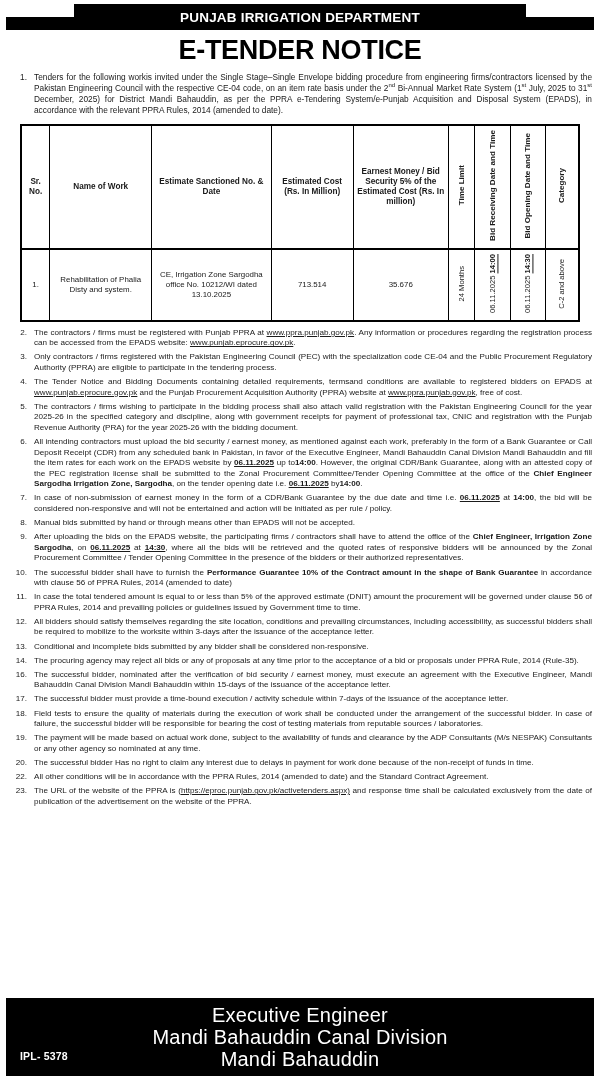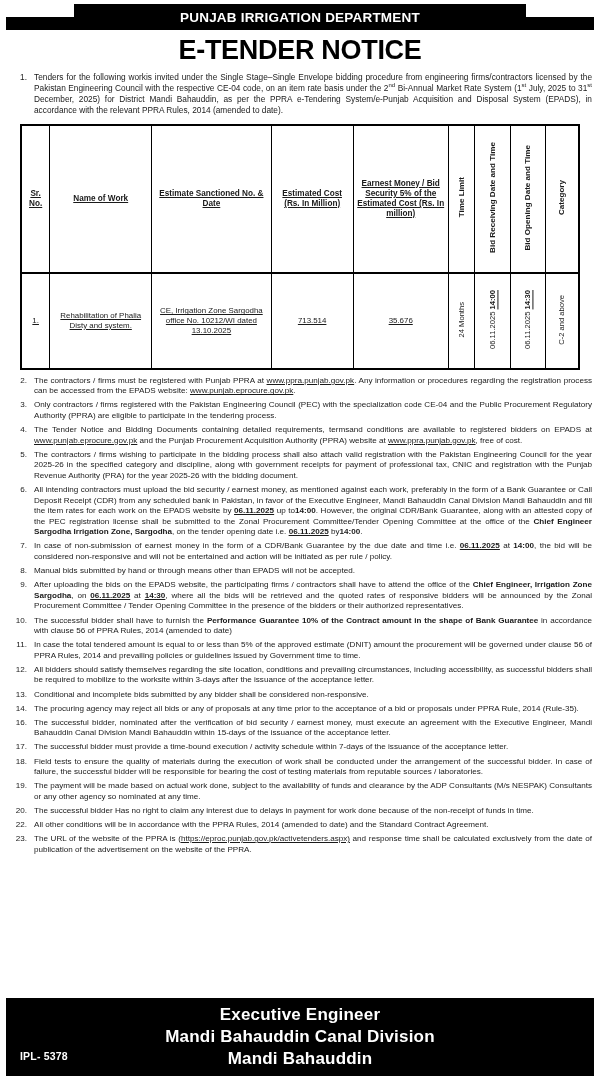--- a/index.html
+++ b/index.html
@@ -82,22 +82,21 @@
   .tbl-wrap { padding: 4px 20px 6px 20px; }
   table.tender {
     width: 100%;
     border-collapse: collapse;
     border: 2px solid #000;
   }
   table.tender th, table.tender td {
     border: 1px solid #000;
     text-align: center;
     vertical-align: middle;
-    padding: 16px 2px;
-    text-decoration: underline;
+    padding: 4px 2px;
   }
   table.tender thead th {
     font-size: 8.2px;
     line-height: 10.2px;
     font-weight: bold;
     height: 58px;
   }
   table.tender thead tr { border-bottom: 2px solid #000; }
   table.tender tbody td {
     font-size: 7.9px;
@@ -138,22 +137,22 @@
     left: 6px; right: 6px; bottom: 3px;
     background: #000000;
     color: #ffffff;
     height: 78px;
     display: flex;
     align-items: center;
     justify-content: center;
   }
   .footer .sig {
     text-align: center;
-    font-size: 17px;
-    font-weight: bold;
+    font-size: 20px;
+    font-weight: normal;
     line-height: 22px;
     letter-spacing: 0.2px;
   }
   .footer .ipl {
     position: absolute;
     left: 14px;
     bottom: 14px;
     font-size: 10.5px;
     font-weight: bold;
     letter-spacing: 0.2px;

